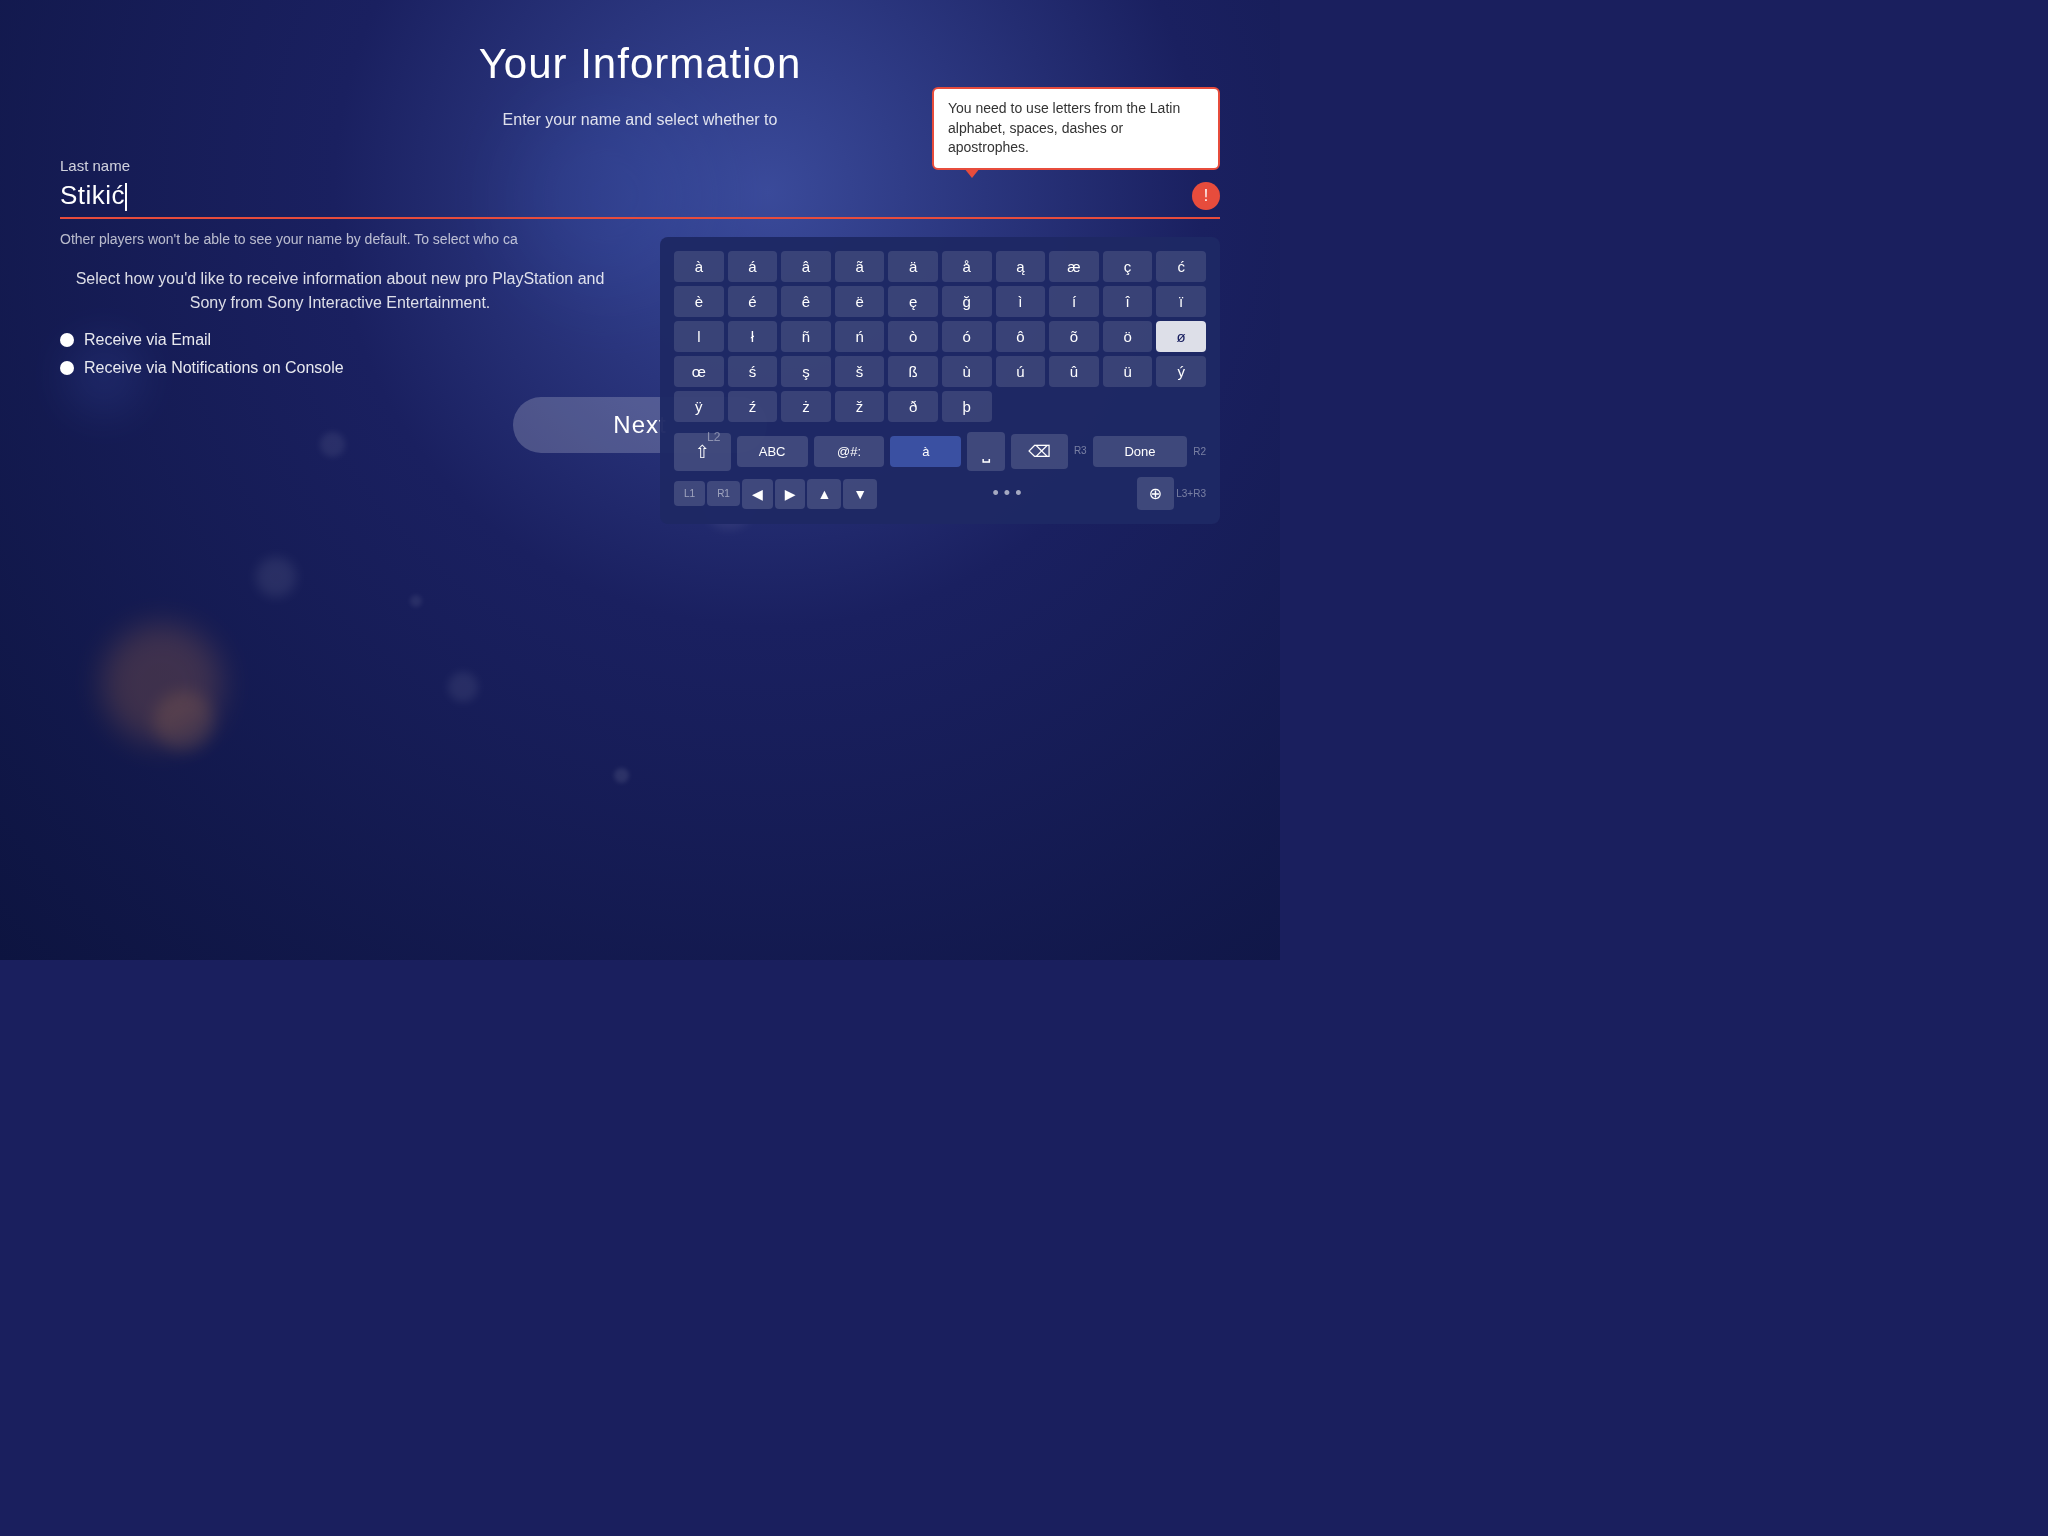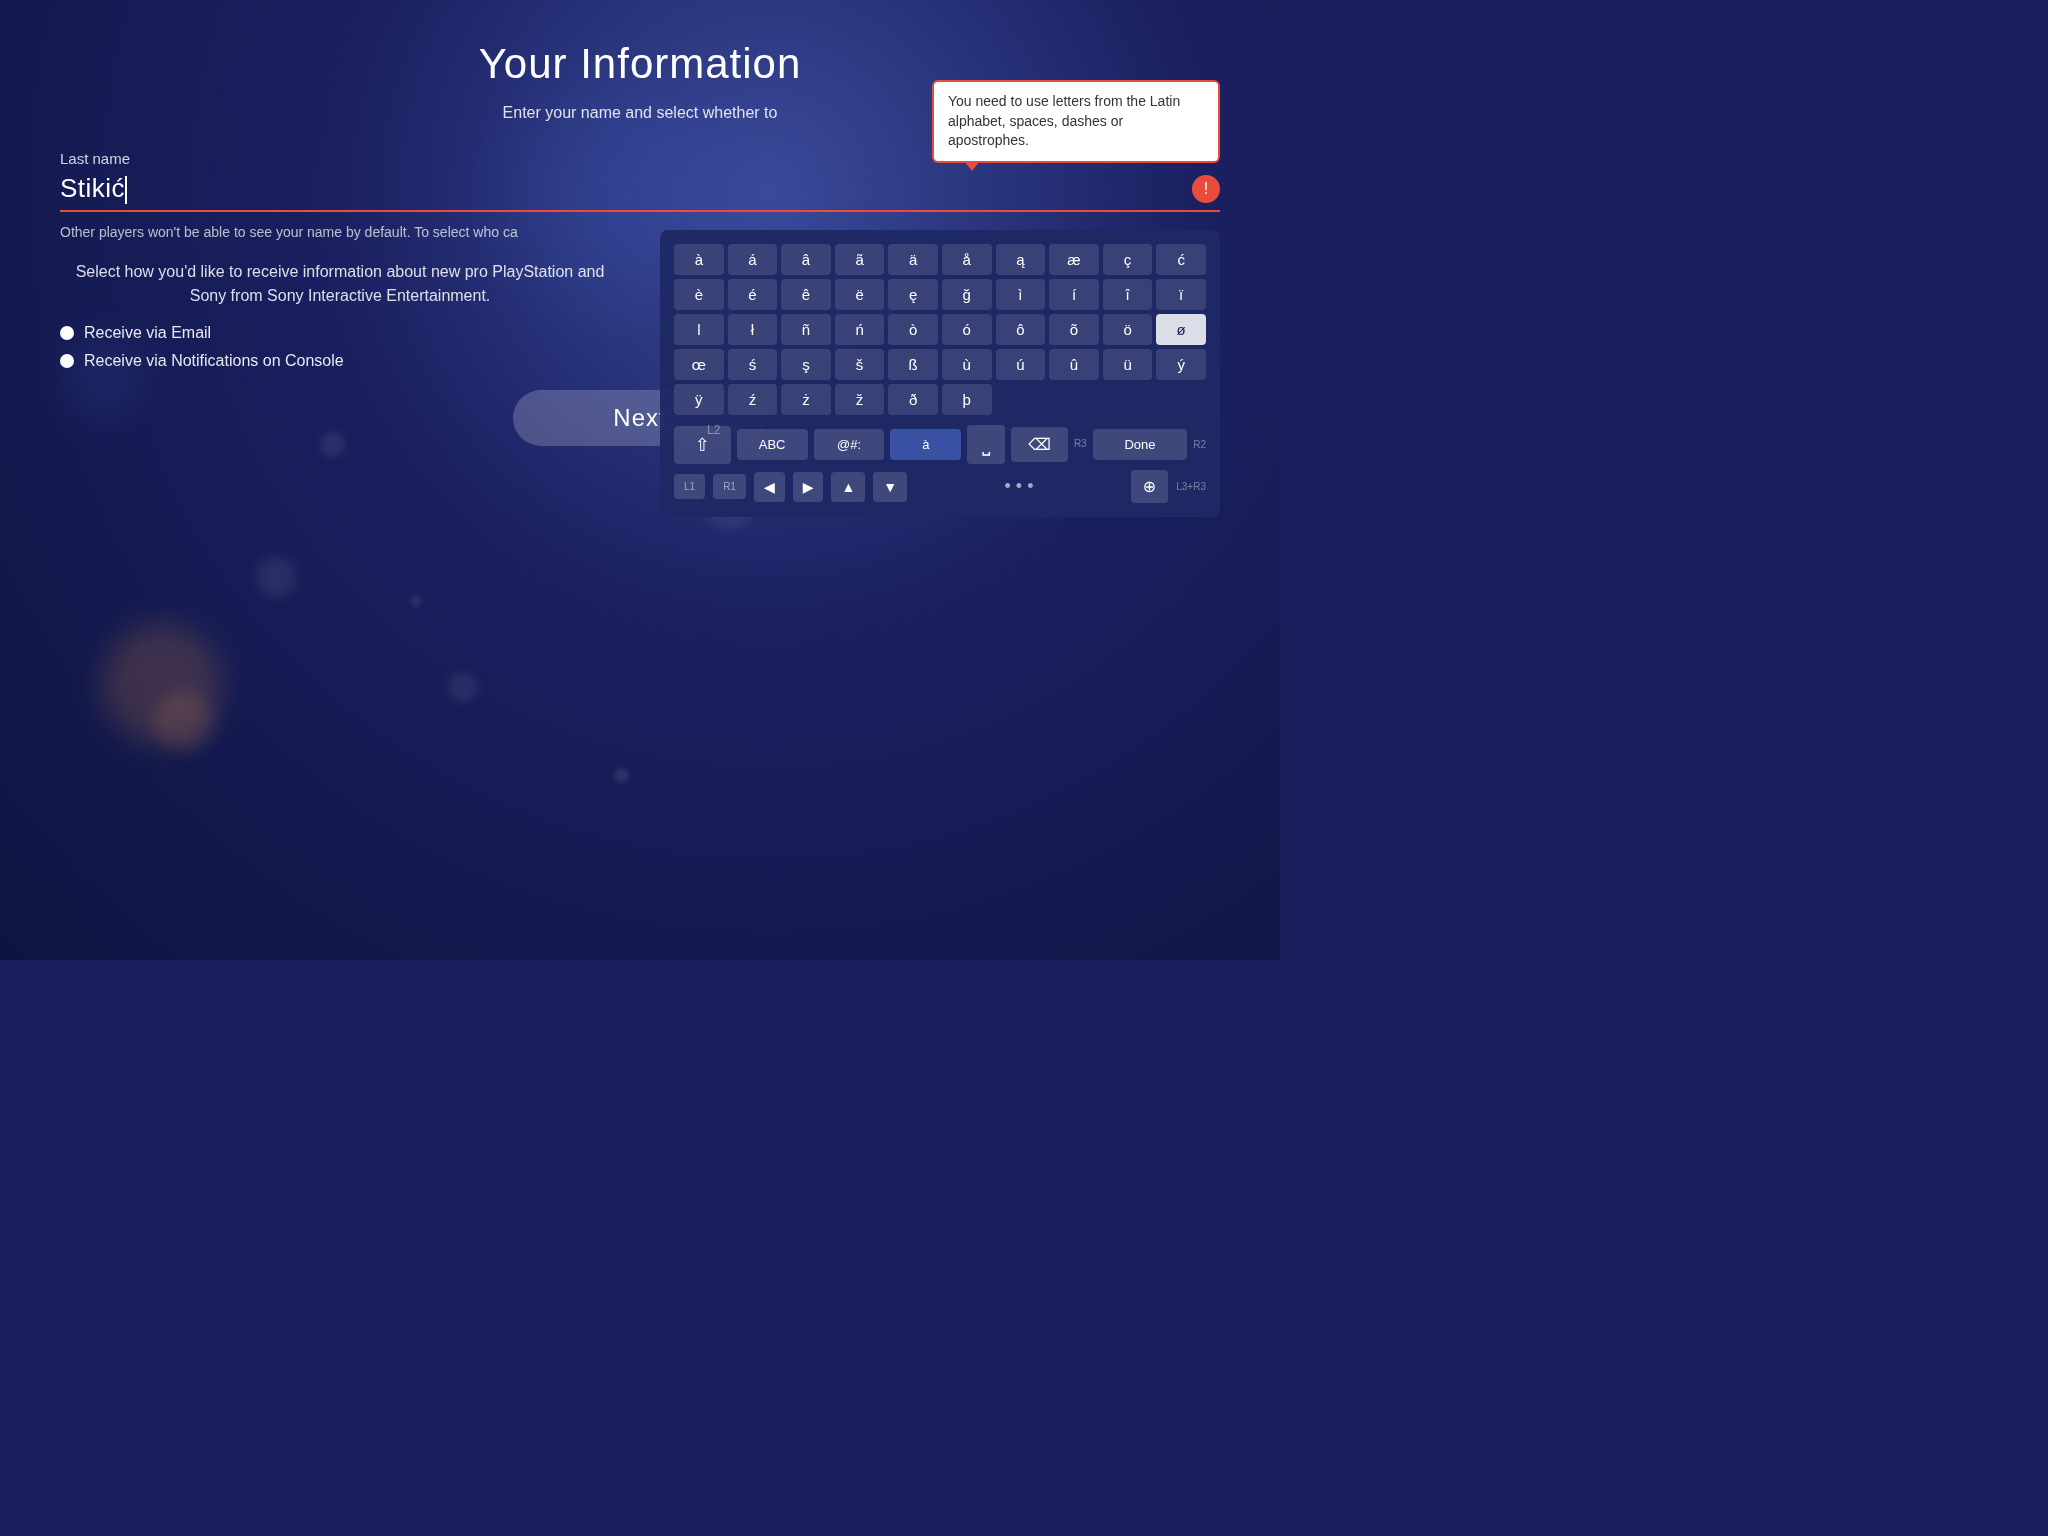--- a/index.html
+++ b/index.html
@@ -38,21 +38,21 @@
       z-index: 10;
       width: 100%;
       padding: 40px 60px 20px 60px;
     }
 
     .page-title {
       text-align: center;
       font-size: 42px;
       font-weight: 300;
       letter-spacing: 1px;
-      margin-bottom: 16px;
+      margin-bottom: 23px;
       color: white;
     }
 
     .subtitle {
       text-align: center;
       font-size: 16px;
       color: rgba(255,255,255,0.85);
       margin-bottom: 28px;
     }
 
@@ -282,21 +282,21 @@
 
     .kb-btn.abc { flex: 1.5; }
     .kb-btn.at  { flex: 1.5; }
     .kb-btn.accent { flex: 1.5; background: rgba(100,140,255,0.4); }
     .kb-btn.space { flex: 0.8; }
     .kb-btn.done { flex: 2; }
     .kb-btn.backspace { flex: 1.2; font-size:16px; }
 
     .keyboard-nav-row {
       display: flex;
-      gap: 8px;
+      gap: 2px;
       align-items: center;
       margin-top: 6px;
     }
 
     .kb-nav-btn {
       background: rgba(255,255,255,0.15);
       border-radius: 4px;
       text-align: center;
       padding: 7px 10px;
       font-size: 14px;

